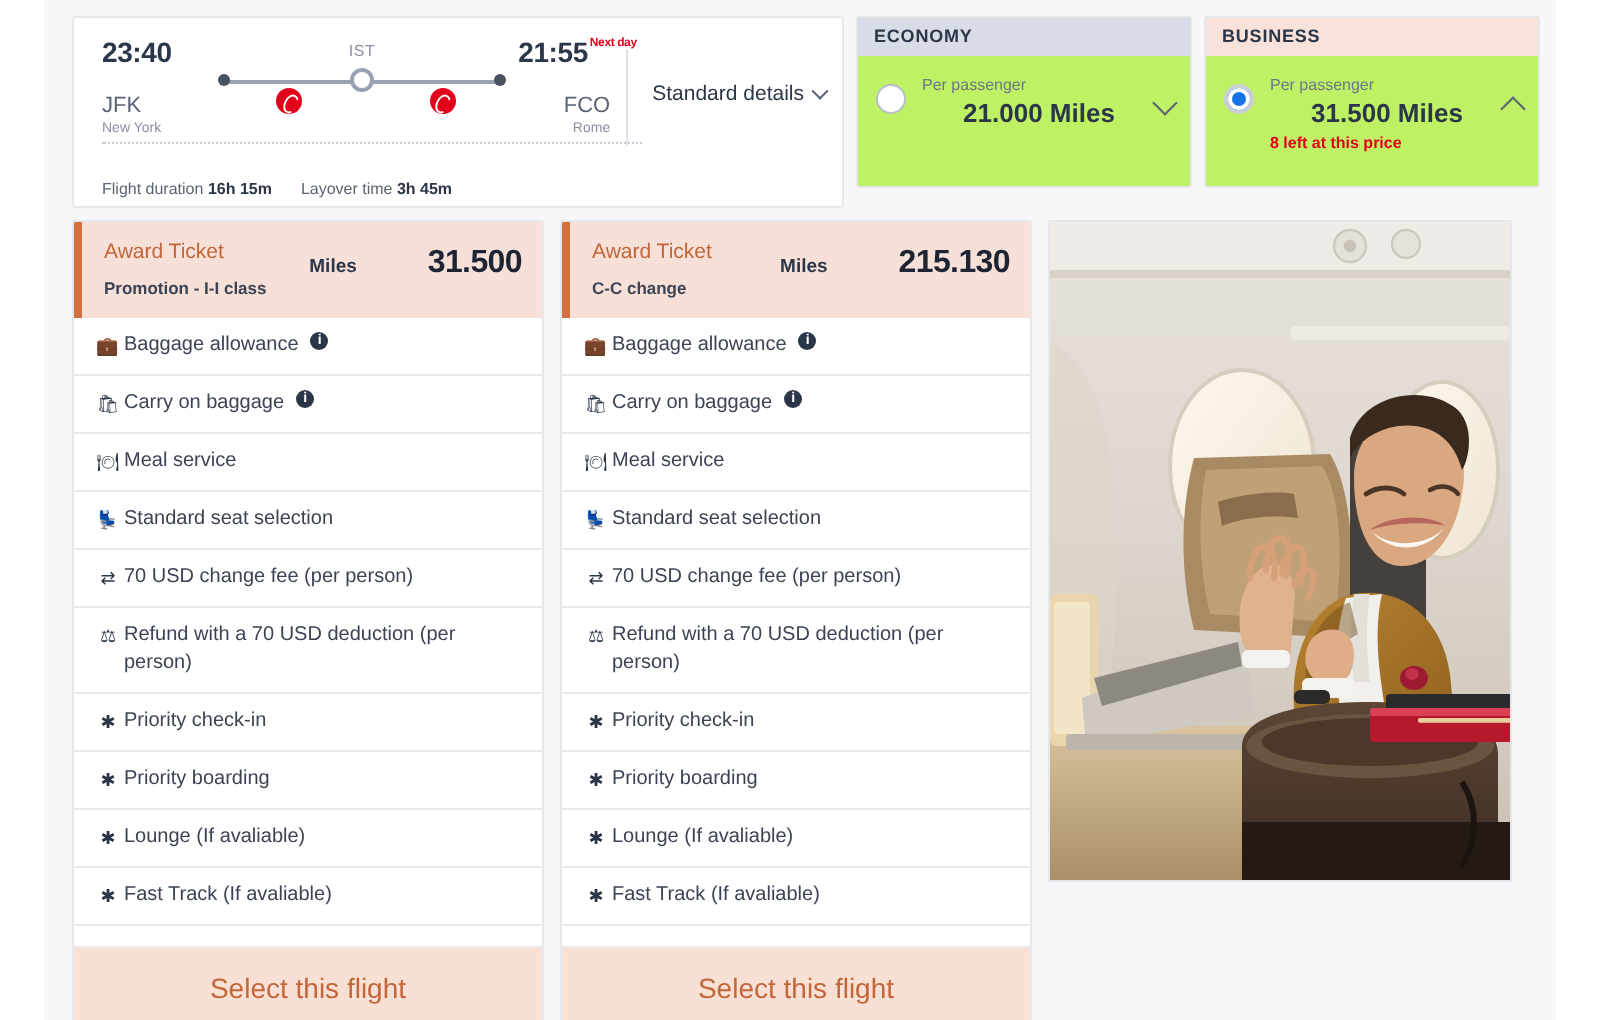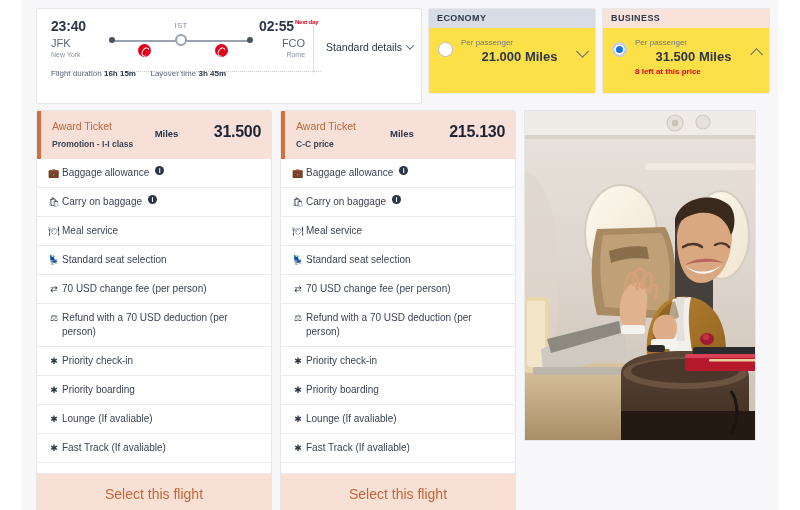--- a/index.html
+++ b/index.html
@@ -30,48 +30,48 @@
     width: 386px; height: 96px;
     background:#fff; border:1px solid #e6e7ea; border-radius:2px;
     position: relative;
   }
   .fc-inner { display:flex; align-items:flex-start; padding:10px 8px 0 14px; }
 
   .ep { width:52px; flex:0 0 auto; }
   .ep.right { text-align:right; width:46px; }
   .ep-time { font-size:14px; font-weight:bold; color:#2b3648; letter-spacing:-0.2px; line-height:15px; white-space:nowrap; }
   .nextday { font-size:6px; color:#e3001b; font-weight:bold; line-height:6px; display:inline-block; vertical-align:top; margin-left:1px; text-align:left;}
-  .ep-code { font-size:11px; color:#5a6475; line-height:14px; margin-top:2px;}
+  .ep-code { font-size:11px; color:#5a6475; line-height:14px; margin-top:12px;}
   .ep-city { font-size:7px; color:#8a90a0; line-height:9px; }
 
   .timeline { flex:1; position:relative; height:42px; margin:0 2px; }
   .tl-stop-label { position:absolute; top:2px; left:50%; transform:translateX(-50%); font-size:8px; color:#8a90a0; letter-spacing:.3px;}
   .tl-line { position:absolute; top:21px; left:6px; right:6px; height:2px; background:#9aa1b0; }
   .tl-dot { position:absolute; top:18px; width:6px; height:6px; border-radius:50%; background:#4a5263; }
   .tl-dot.a { left:4px; } .tl-dot.b { right:4px; }
   .tl-mid { position:absolute; top:15px; left:50%; margin-left:-6px; width:12px; height:12px; border-radius:50%; background:#fff; border:2px solid #9aa1b0; }
   .tl-logo { position:absolute; top:25px; width:13px; height:13px; border-radius:50%; background:#e3001b; }
   .tl-logo::after {
     content:""; position:absolute; left:3.5px; top:2.5px; width:5px; height:8px;
     border-radius:50%; border:1.6px solid #fff; border-right-color:transparent; transform:rotate(28deg);
   }
   .tl-logo.l1 { left:22%; } .tl-logo.l2 { left:72%; }
 
   .divider-v { width:1px; height:48px; background:#dfe1e6; margin:6px 12px 0 8px; }
   .itin { display:flex; align-items:center; padding-top:22px; font-size:10.5px; color:#2b3648; white-space:nowrap; cursor:pointer;}
   .chev-sm { display:inline-block; margin-left:5px; width:6px; height:6px; border-right:1.4px solid #5a6475; border-bottom:1.4px solid #5a6475; transform:rotate(45deg) translate(-1px,-1px); }
 
   .dashline { position:absolute; left:14px; right:100px; top:62px; border-top:1px dotted #c7cad2; }
-  .durrow { position:absolute; left:14px; top:60px; font-size:8px; color:#5a6475; }
+  .durrow { position:absolute; left:14px; top:81px; font-size:8px; color:#5a6475; }
   .durrow b { color:#2b3648; }
   .durrow span.gap { display:inline-block; width:10px; }
 
   
   .fare {
-    width:168px; height:86px; background:#fde047; border:1px solid #e6e7ea; border-radius:2px;
+    width:168px; height:86px; background:#bef264; border:1px solid #e6e7ea; border-radius:2px;
     position:relative; overflow:hidden; cursor:pointer;
   }
   .fare-head { height:19px; padding:4px 0 0 8px; font-size:9px; font-weight:bold; color:#2b3648; letter-spacing:.4px; }
   .fare-head.economy { background:#d8dce6; }
   .fare-head.business { background:#f8e2da; }
   .fare-body { display:flex; align-items:flex-start; padding:9px 8px 0 9px; }
   .radio { width:15px; height:15px; border-radius:50%; border:1.5px solid #b9bec9; background:#fff; flex:0 0 auto; margin-top:5px; }
   .radio.on { border:2px solid #c9cdd6; background:#1573e6; box-shadow:inset 0 0 0 2px #fff; }
   .fare-txt { flex:1; padding-left:8px; }
   .pp { font-size:8px; color:#6d7siz; color:#6d7687; line-height:11px; }
@@ -125,21 +125,21 @@
             <div class="tl-stop-label">IST</div>
             <div class="tl-line"></div>
             <div class="tl-dot a"></div>
             <div class="tl-dot b"></div>
             <div class="tl-mid"></div>
             <div class="tl-logo l1"></div>
             <div class="tl-logo l2"></div>
           </div>
 
           <div class="ep right">
-            <div class="ep-time"><span>02:55</span><span class="nextday">Next day</span></div>
+            <div class="ep-time"><span>21:55</span><span class="nextday">Next day</span></div>
             <div class="ep-code">FCO</div>
             <div class="ep-city">Rome</div>
           </div>
 
           <div class="divider-v"></div>
 
           <div class="itin">
             <span>Standard details</span>
             <span class="chev-sm"></span>
           </div>
@@ -236,21 +236,21 @@
               <span class="ftx">Fast Track (If avaliable)</span>
             </div>
           <div class="spacer-row"></div>
         </div>
         <div class="selbtn">Select this flight</div>
       </div>
 
       <div class="tcard">
         <div class="tcard-head">
           <div class="tt">Award Ticket</div>
-          <div class="tsub">C-C price</div>
+          <div class="tsub">C-C change</div>
           <div class="tprice">
             <span class="lbl">Miles</span>
             <span class="val">215.130</span>
           </div>
         </div>
         <div>
           <div class="feat">
               <span class="fi">💼</span>
               <span class="ftx">Baggage allowance</span>
               <span class="info">i</span>

